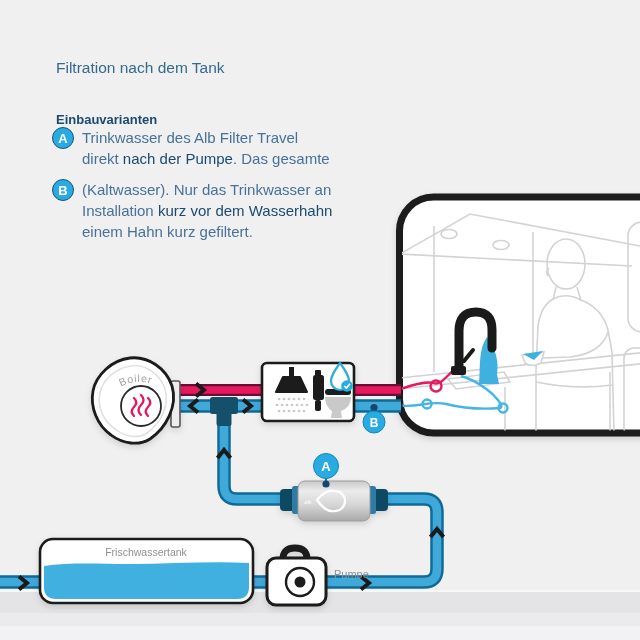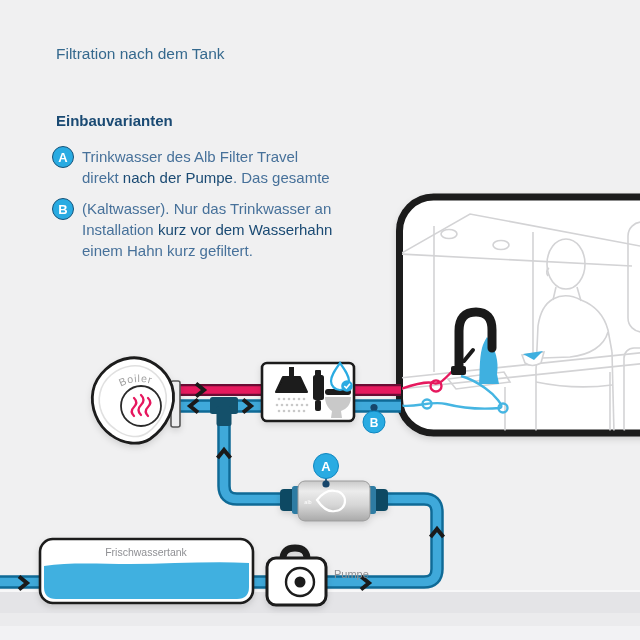--- a/index.html
+++ b/index.html
@@ -9,23 +9,23 @@
   }
   *{margin:0;padding:0;box-sizing:border-box}
   html,body{width:640px;height:640px;overflow:hidden}
   body{background:var(--bg);font-family:"Liberation Sans",sans-serif;position:relative}
   .stage{position:absolute;inset:0;width:640px;height:640px}
   svg{position:absolute;inset:0;display:block}
   svg text{font-family:"Liberation Sans",sans-serif}
 
   .text-col{position:absolute;left:56px;top:42px;width:340px;z-index:5}
   .title{font-size:28px;font-weight:bold;color:var(--navy);letter-spacing:-.5px;line-height:1.1}
-  .subtitle{font-size:15.5px;color:#35698e;margin-top:3px}
+  .subtitle{font-size:15.5px;color:#35698e;margin-top:17px}
   .variants{position:absolute;left:56px;top:112px;width:330px;z-index:5}
-  .vheading{font-size:15px;font-weight:bold;color:var(--navy);margin-bottom:17px}
+  .vheading{font-size:13px;font-weight:bold;color:var(--navy);}
   .vitem{position:relative;padding-left:26px;margin-bottom:10px;font-size:15px;line-height:21px;color:var(--body)}
   .vitem .b{font-weight:normal;color:var(--navy)}
   .badge{position:absolute;left:-4px;top:0;width:22px;height:22px;border-radius:50%;
     background:var(--cyan);border:1.6px solid #15537a;color:#fff;font-size:13px;font-weight:bold;
     display:flex;align-items:center;justify-content:center}
 
   .lbl{fill:var(--label);font-size:10.5px}
   .boiler-lbl{fill:#a2a2a2;font-size:10.5px;letter-spacing:.8px}
   .badge-letter{fill:#fff;font-size:13px;font-weight:bold;text-anchor:middle}
   .brand{fill:#ffffff;font-size:5.5px;text-anchor:middle}

